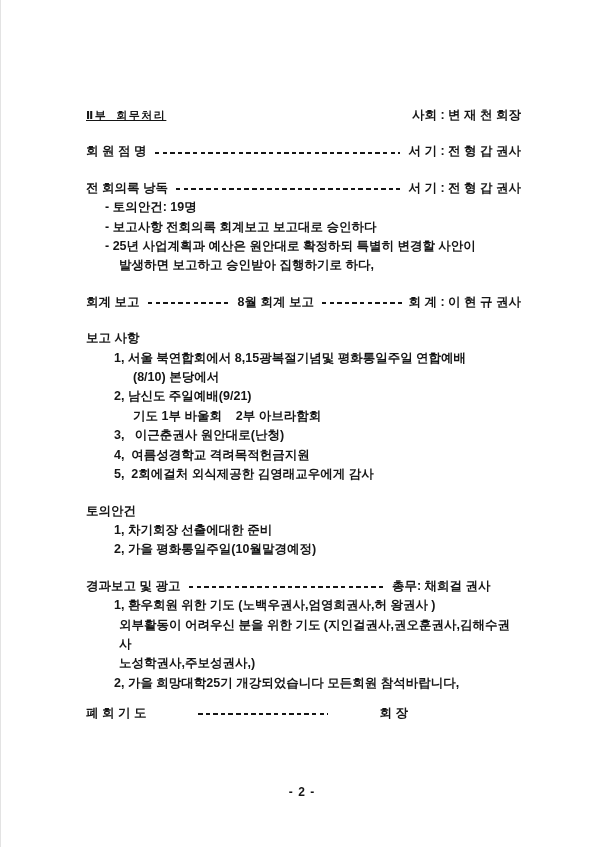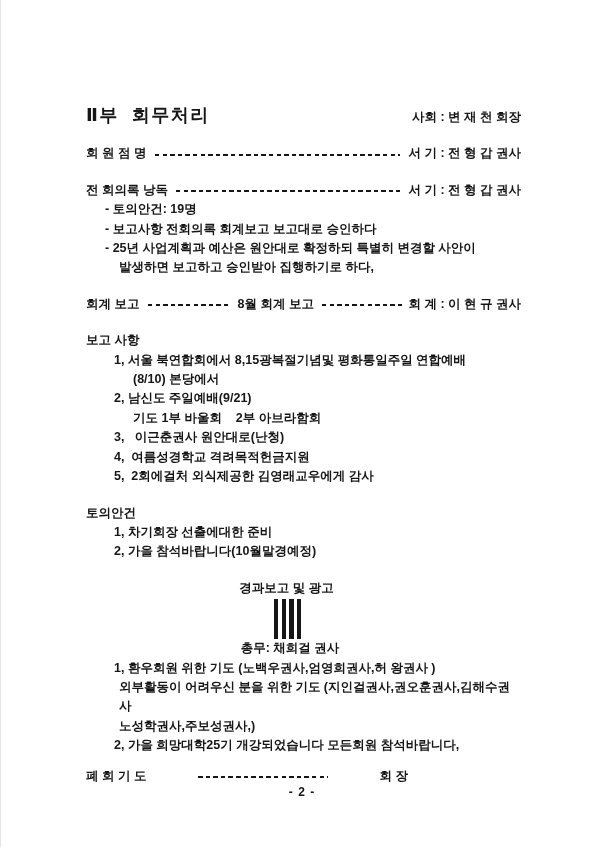--- a/index.html
+++ b/index.html
@@ -21,21 +21,21 @@
     display: flex;
     align-items: baseline;
     font-size: 12.5px;
     font-weight: bold;
     line-height: 19.4px;
     white-space: pre-wrap;
     color: #161616;
   }
   .line.block { display: block; }
   .seg { white-space: pre; flex: 0 0 auto; }
-  .seg.big { font-size: 18px; letter-spacing: 1.5px; }
+  .seg.big { font-size: 11px; letter-spacing: 1.5px; text-decoration: underline; }
   .leader {
     flex: 1 1 40px;
     min-width: 28px;
     height: 2px;
     align-self: center;
     margin: 1px 5px 0 5px;
     background: repeating-linear-gradient(90deg, #161616 0 4.5px, transparent 4.5px 7.6px);
   }
   .spacer { flex: 1 1 auto; }
   .gap  { margin-top: 17px; align-items: center; }
@@ -69,22 +69,22 @@
     <div class="line block gap">보고 사항</div>
     <div class="line block ind2">1, 서울 북연합회에서 8,15광복절기념및 평화통일주일 연합예배</div>
     <div class="line block ind4">(8/10) 본당에서</div>
     <div class="line block ind2">2, 남신도 주일예배(9/21)</div>
     <div class="line block ind4">기도 1부 바울회    2부 아브라함회</div>
     <div class="line block ind2">3,   이근춘권사 원안대로(난청)</div>
     <div class="line block ind2">4,  여름성경학교 격려목적헌금지원</div>
     <div class="line block ind2">5,  2회에걸처 외식제공한 김영래교우에게 감사</div>
     <div class="line block gap">토의안건</div>
     <div class="line block ind2">1, 차기회장 선출에대한 준비</div>
-    <div class="line block ind2">2, 가을 참석바랍니다(10월말경예정)</div>
-    <div class="line gap" style="width: 93%; flex-direction: column;"><span class="seg">경과보고 및 광고 </span><span class="leader"></span><span class="seg"> 총무: 채희걸 권사</span></div>
+    <div class="line block ind2">2, 가을 평화통일주일(10월말경예정)</div>
+    <div class="line gap" style="width: 93%;"><span class="seg">경과보고 및 광고 </span><span class="leader"></span><span class="seg"> 총무: 채희걸 권사</span></div>
     <div class="line block ind2">1, 환우회원 위한 기도 (노백우권사,엄영희권사,허 왕권사 )</div>
     <div class="line block ind3">외부활동이 어려우신 분을 위한 기도 (지인걸권사,권오훈권사,김해수권사</div>
     <div class="line block ind3">노성학권사,주보성권사,)</div>
     <div class="line block ind2">2, 가을 희망대학25기 개강되었습니다 모든회원 참석바랍니다,</div>
     <div class="line gap-sm" style="width: 74%;"><span class="seg">폐 회 기 도 </span><span class="leader"></span><span class="seg"> 회 장</span></div>
   </div>
 
 <div class="footer">- 2 -</div>
 
 </body></html>

